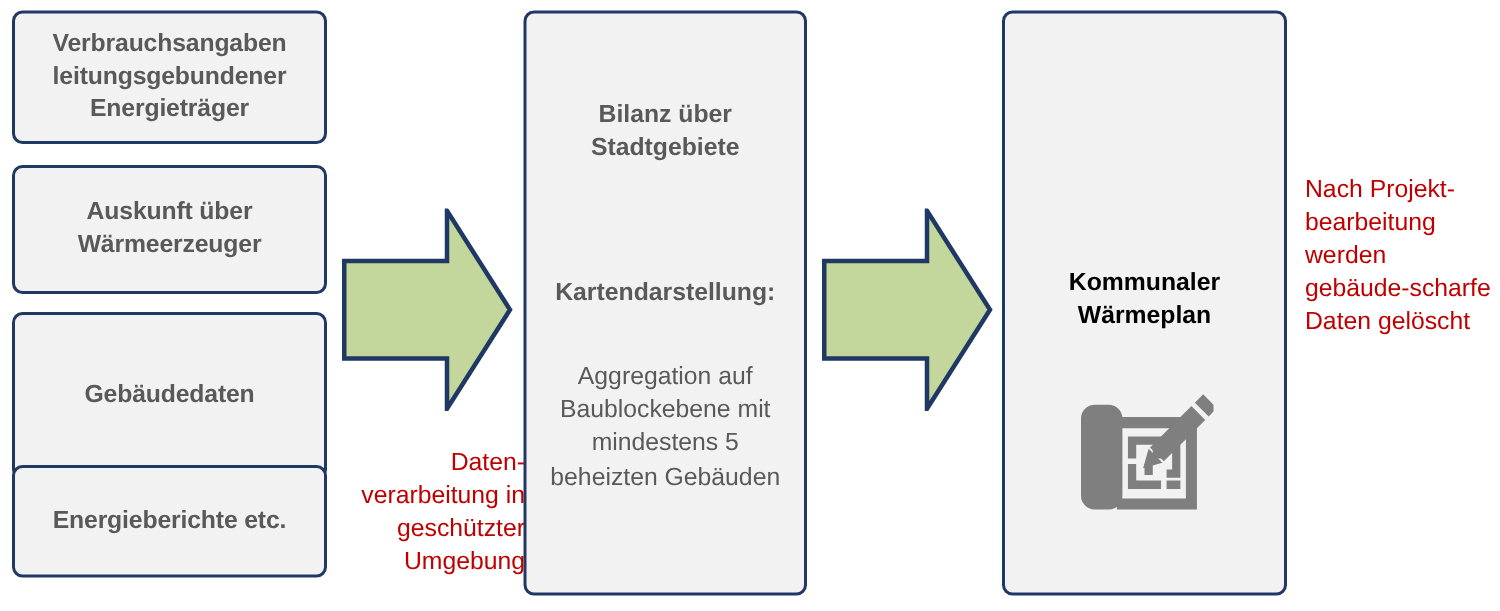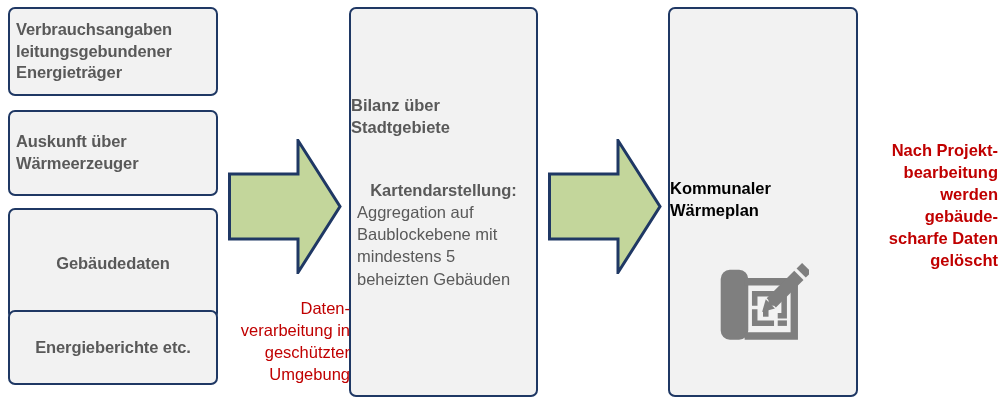--- a/index.html
+++ b/index.html
@@ -23,20 +23,21 @@
   .node-box {
     position: absolute;
     box-sizing: border-box;
     background: #F2F2F2;
     border: 2px solid #1F3864;
     border-radius: 7px;
     display: flex;
     flex-direction: column;
     align-items: center;
     justify-content: center;
+    text-align: center;
     color: #595959;
   }
 
   
   .src-box {
     left: 8px;
     width: 210px;
   }
   .src-box .node-label {
     font-size: 16.5px;
@@ -50,21 +51,22 @@
   #src-3 { top: 208px; height: 112px; }
   #src-4 { top: 310px; height: 75px; }
 
   
   #center-box {
     left: 349px;
     top: 7px;
     width: 189px;
     height: 390px;
     justify-content: flex-start;
-    padding-top: 85px;
+    padding-top: 56px;
+    gap: 34px;
   }
   #center-box .center-title {
     font-size: 16.5px;
     font-weight: bold;
     line-height: 1.35;
     color: #595959;
   }
   #center-box .center-sub-head {
     font-size: 16.5px;
     font-weight: bold;
@@ -121,24 +123,23 @@
     font-weight: normal;
   }
   #note-left {
     left: 224px;
     top: 298px;
     width: 126px;
     text-align: right;
   }
   #note-right {
     left: 870px;
-    top: 140px;
+    top: 116px;
     width: 128px;
-    text-align: right;
-    font-weight: bold;
+    text-align: left;
   }
 </style>
 </head>
 <body>
 
 <div id="diagram">
 
   <div class="node-box src-box" id="src-1">
     <div class="node-label">Verbrauchsangaben leitungsgebundener Energieträger</div>
   </div>

